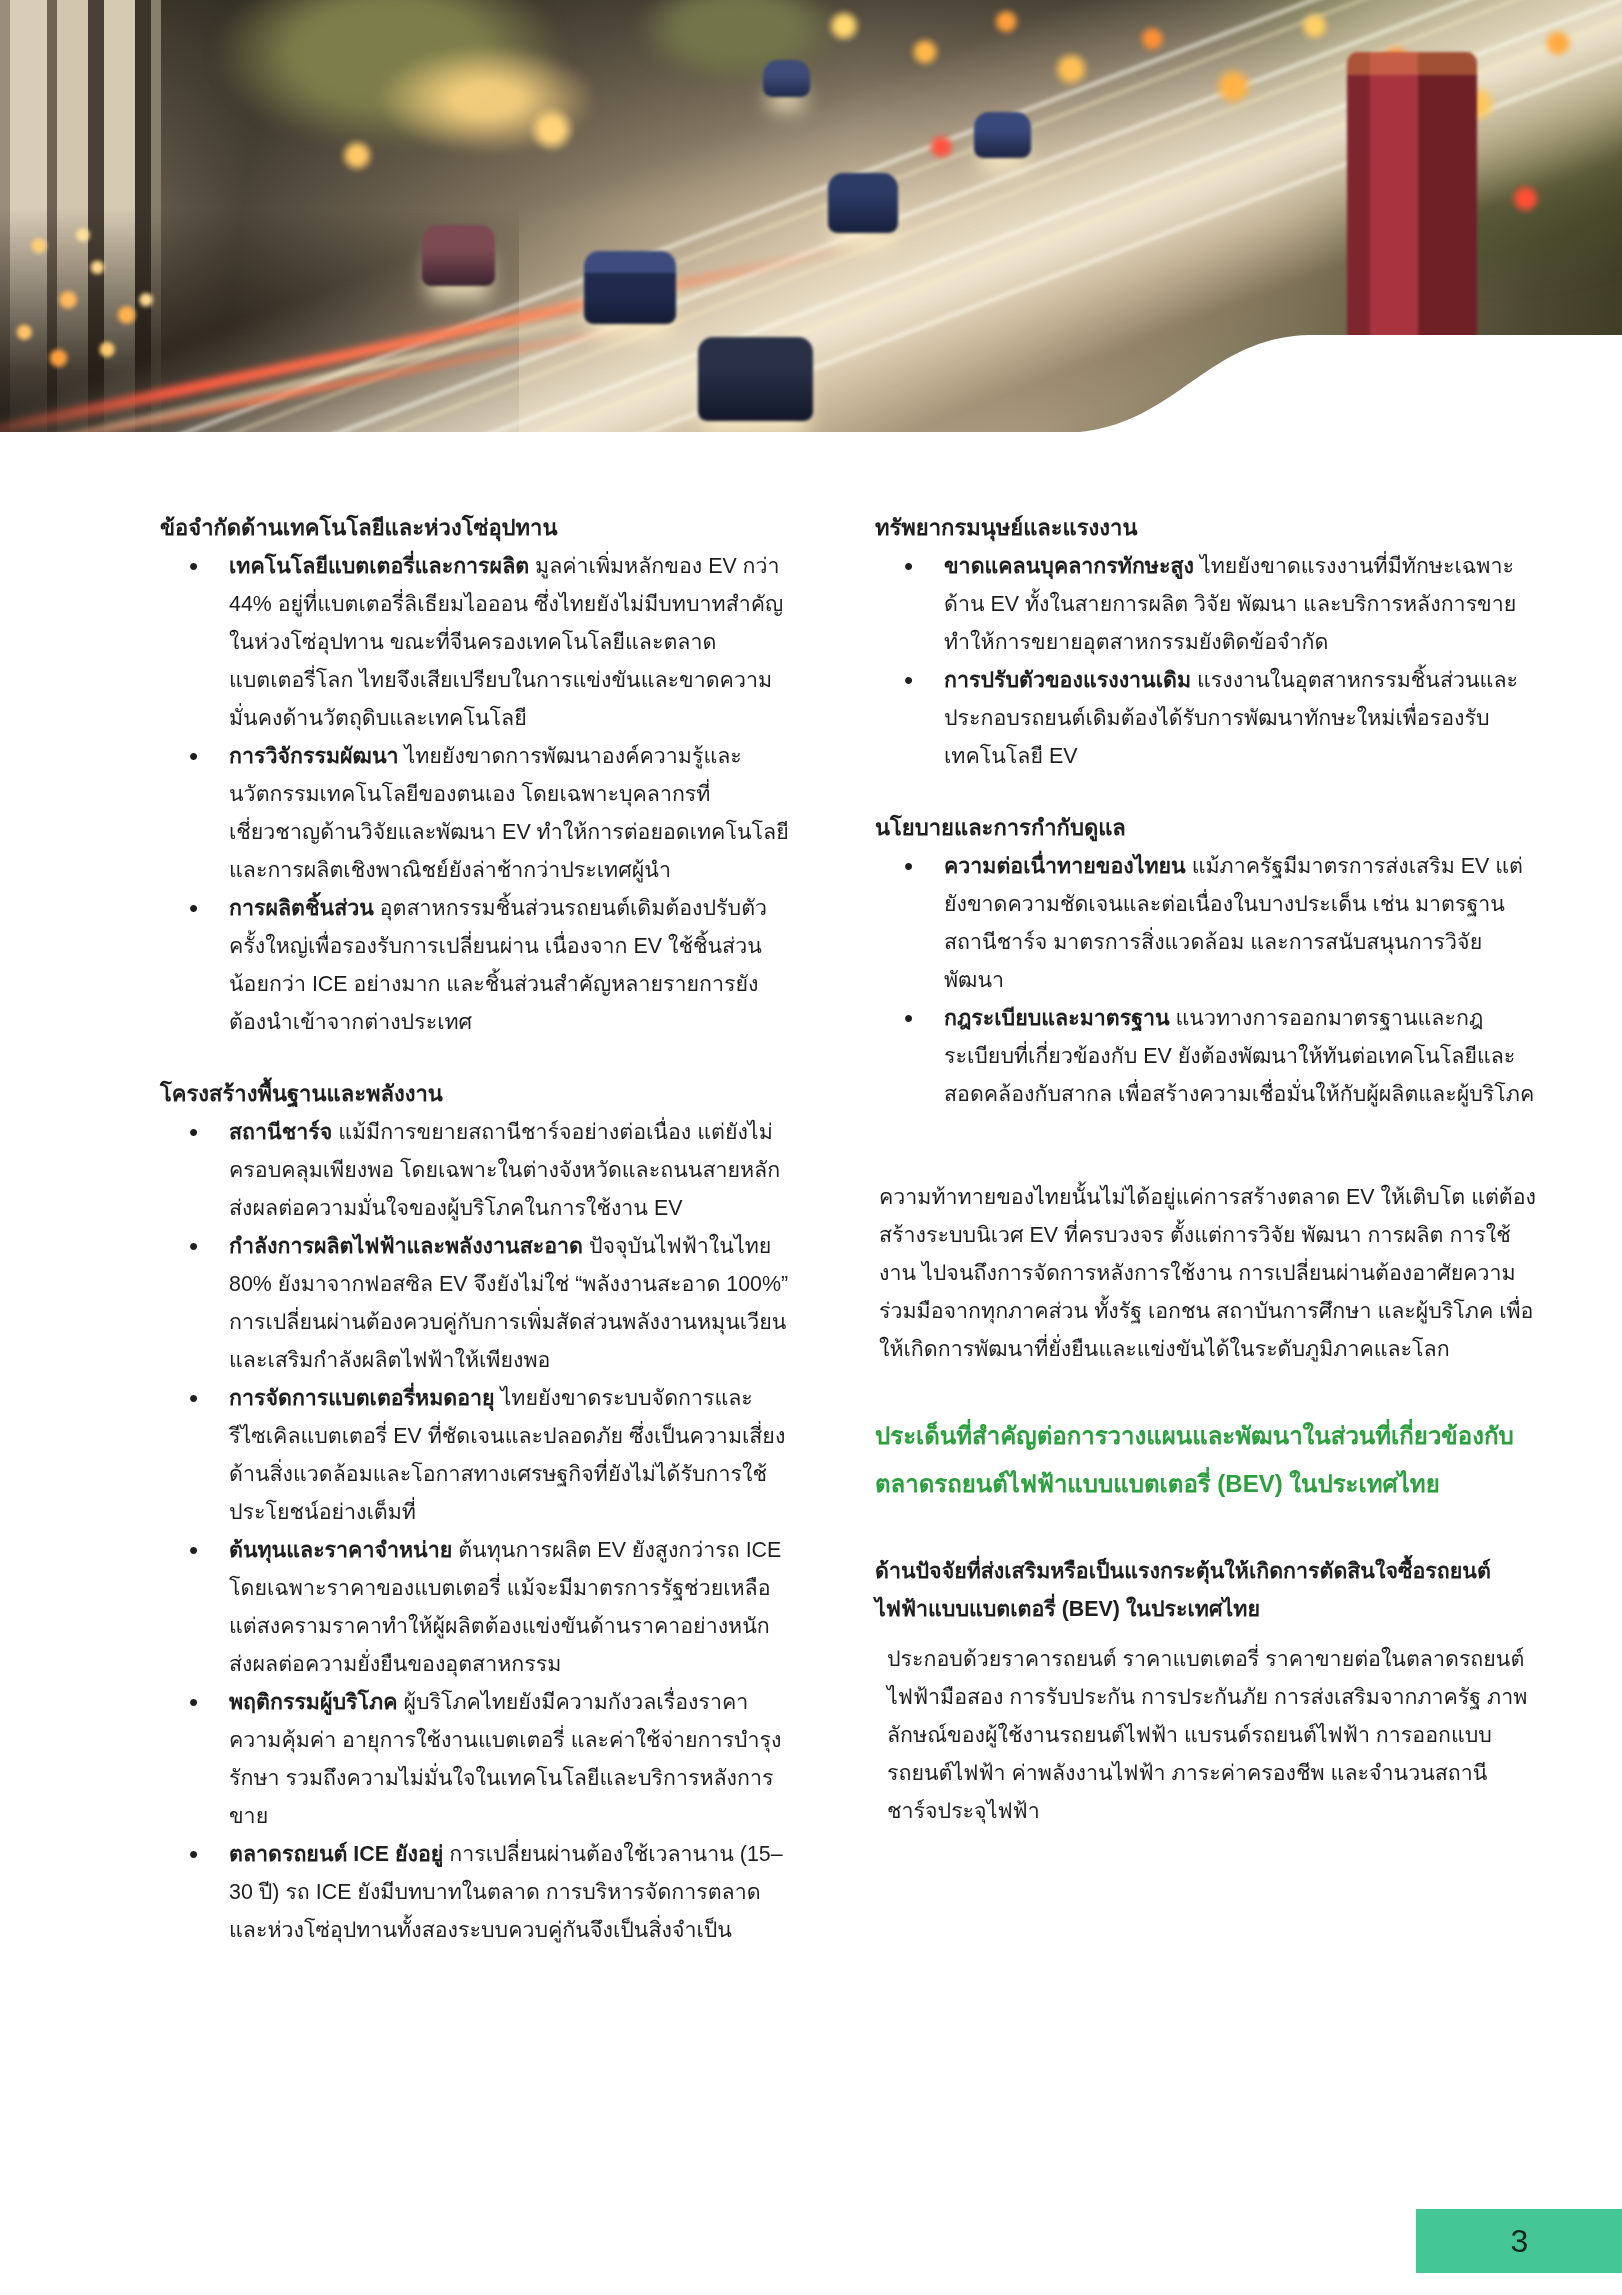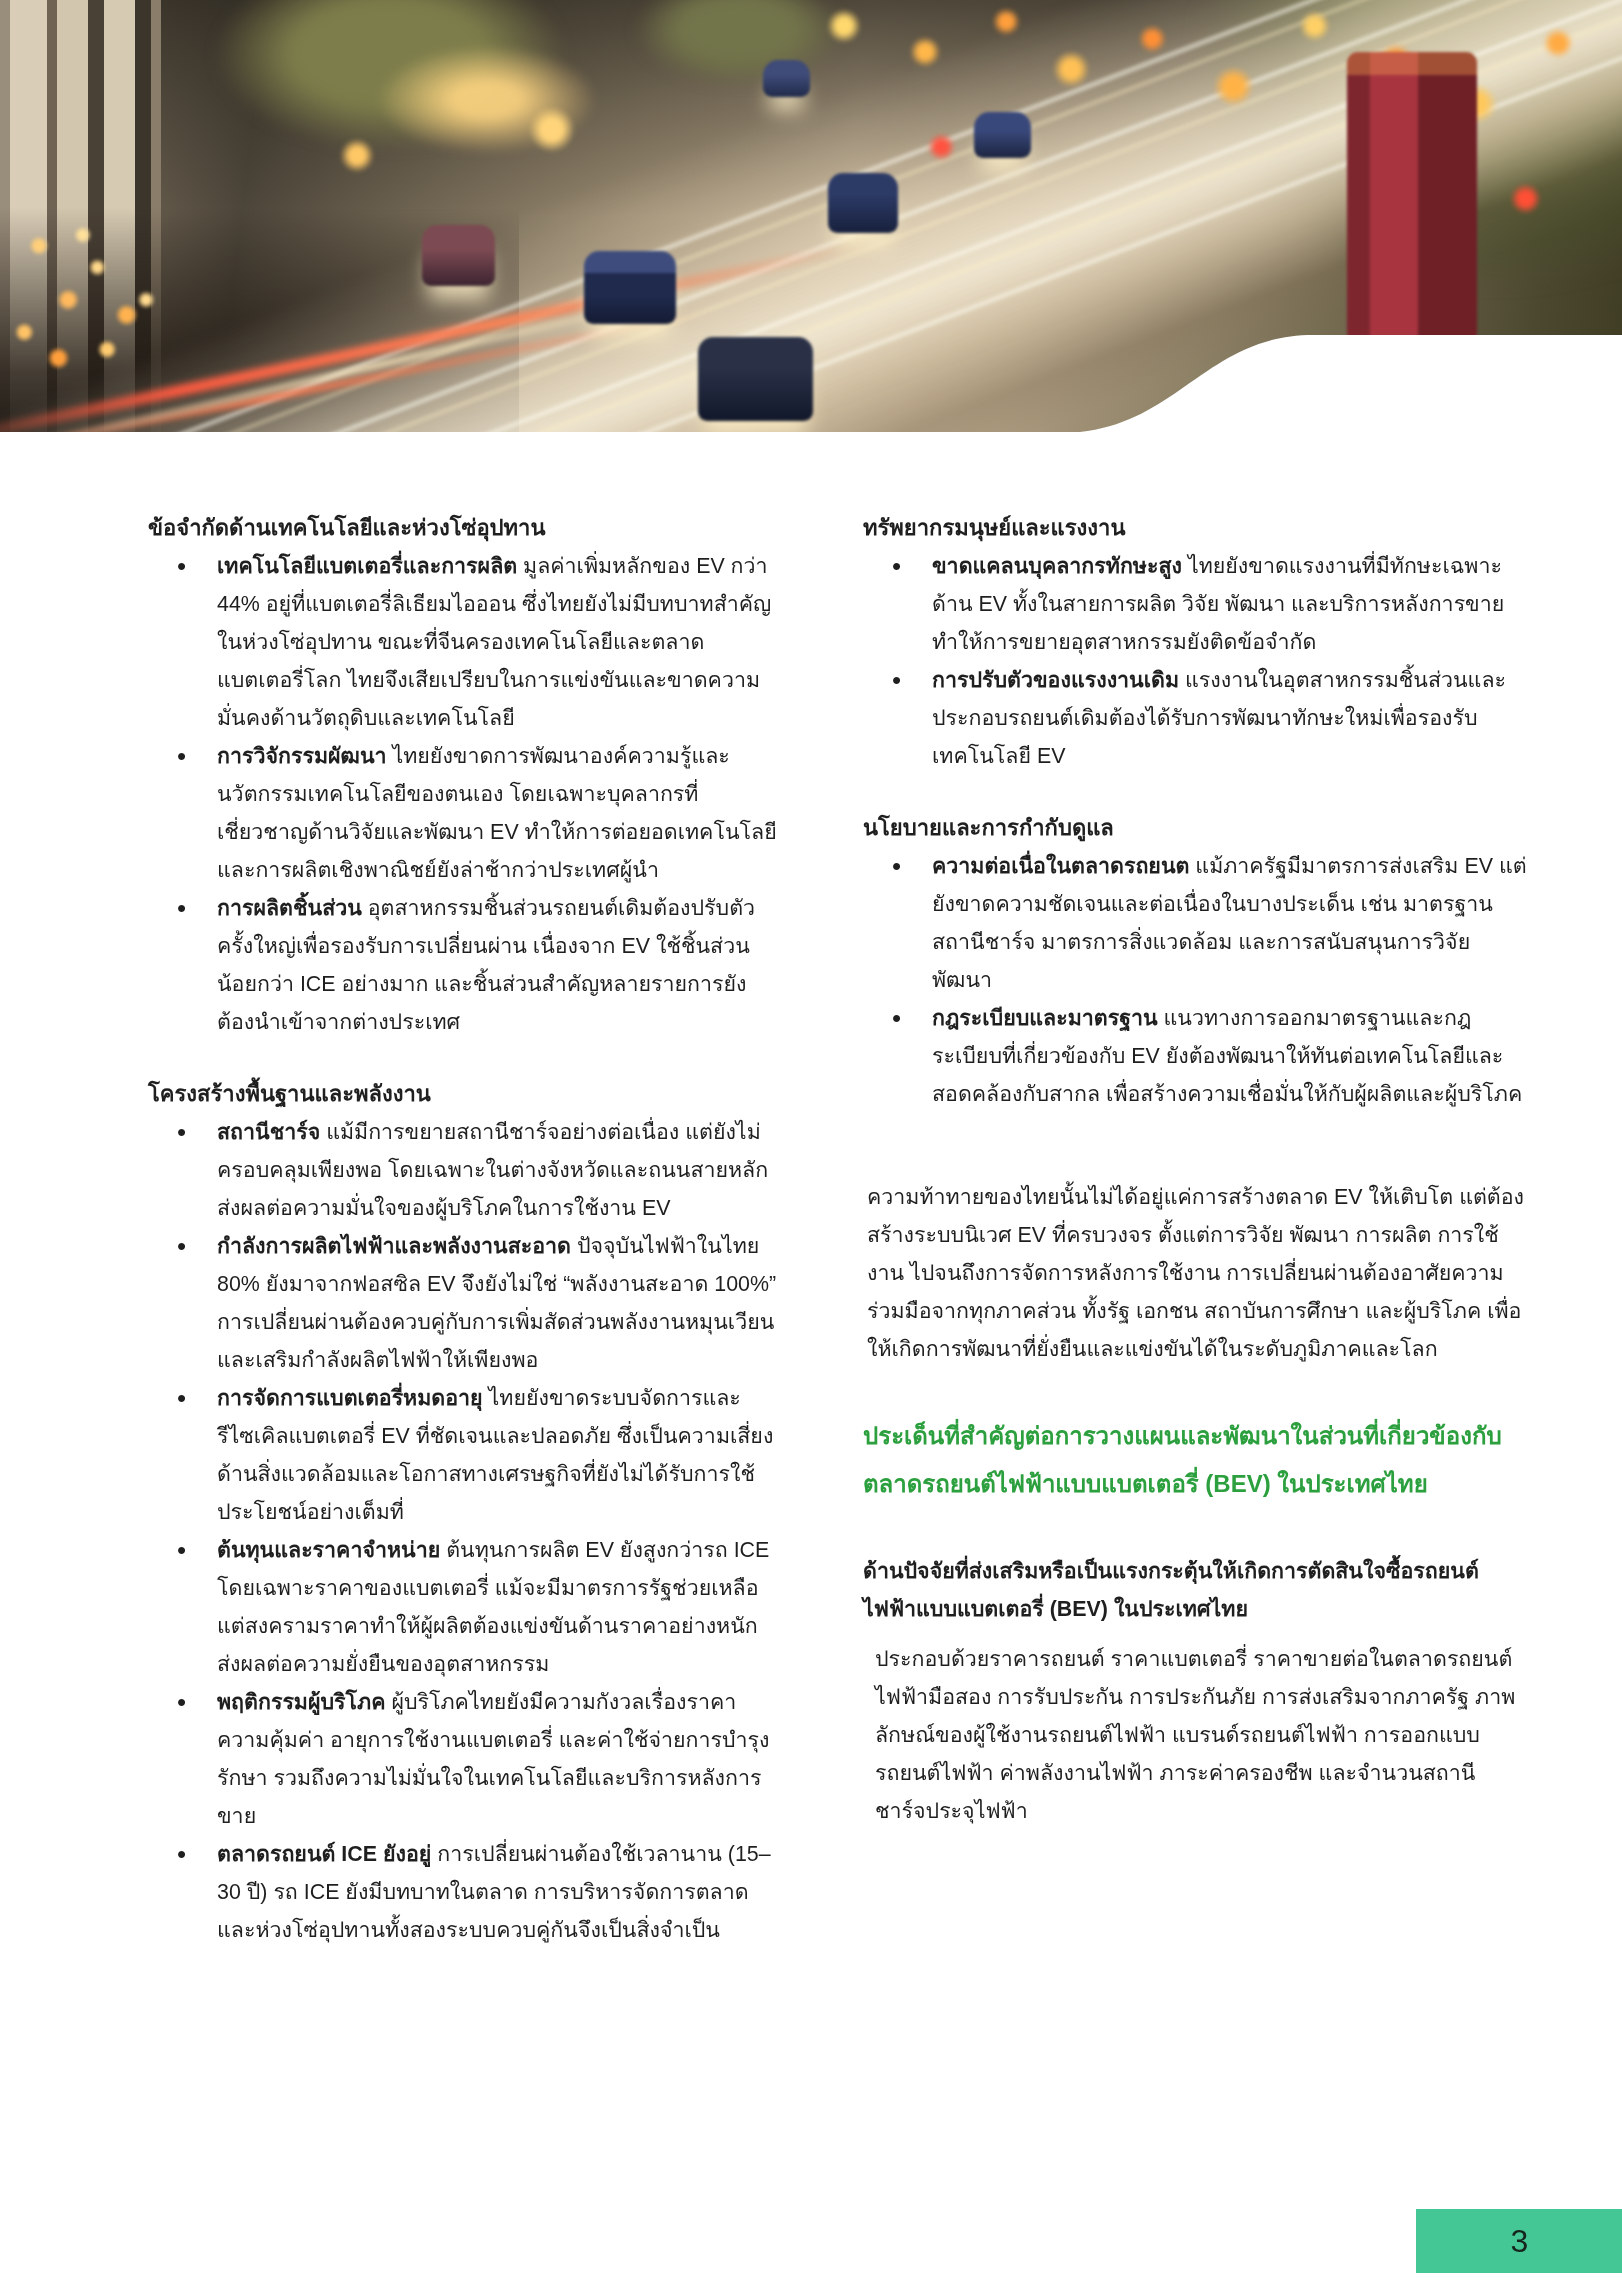--- a/index.html
+++ b/index.html
@@ -56,21 +56,21 @@
   .h-car3{left:43%;top:78%;width:115px;height:84px;background:linear-gradient(180deg,#2a3147 0 35%,#12182a 100%);}
   .h-car4{left:60%;top:26%;width:57px;height:46px;background:linear-gradient(180deg,#39487b 0 40%,#1c2440 100%);}
   .h-car5{left:26%;top:52%;width:73px;height:61px;background:linear-gradient(180deg,#7c4a52 0 40%,#3c2430 100%);}
   .h-car6{left:47%;top:14%;width:47px;height:37px;background:linear-gradient(180deg,#3f4b78 0 40%,#202a4a 100%);}
   .h-bus{left:83%;top:12%;width:130px;height:291px;border-radius:10.7px;filter:blur(1.5px);background:
     linear-gradient(180deg,rgba(255,170,80,.35) 0 8%,rgba(0,0,0,0) 8%),
     linear-gradient(90deg,#7e262e 0 18%,#a83440 18% 55%,#6f2027 55% 100%);}
   .h-curve{position:absolute;right:0;bottom:-0.8px;display:block;}
 
   
-  .columns{position:absolute;left:148px;top:509px;width:1383px;display:flex;gap:86px;}
+  .columns{position:absolute;left:160px;top:509px;width:1383px;display:flex;gap:86px;}
   .col{font-size:21.4px;line-height:38px;}
   .col-left{width:629px;}
   .col-right{width:667px;}
   .sec-title{font-size:22px;font-weight:bold;color:#1f1f1f;margin:34px 0 0 0;line-height:38px;}
   section:first-child > .sec-title{margin-top:0;}
   ul.bullets{list-style:none;margin:0;padding:0 0 0 69px;}
   ul.bullets li{position:relative;margin:0;}
   ul.bullets li::before{content:"\2022";position:absolute;left:-40px;top:0;font-size:26px;color:#1f1f1f;}
   ul.bullets b{font-weight:bold;}
   .summary{margin:65px 0 0 4px;}
@@ -145,21 +145,21 @@
           <section>
             <h3 class="sec-title">ทรัพยากรมนุษย์และแรงงาน</h3>
             <ul class="bullets">
               <li><b>ขาดแคลนบุคลากรทักษะสูง </b><span>ไทยยังขาดแรงงานที่มีทักษะเฉพาะด้าน EV ทั้งในสายการผลิต วิจัย พัฒนา และบริการหลังการขาย ทำให้การขยายอุตสาหกรรมยังติดข้อจำกัด</span></li>
               <li><b>การปรับตัวของแรงงานเดิม </b><span>แรงงานในอุตสาหกรรมชิ้นส่วนและประกอบรถยนต์เดิมต้องได้รับการพัฒนาทักษะใหม่เพื่อรองรับเทคโนโลยี EV</span></li>
             </ul>
           </section>
           <section>
             <h3 class="sec-title">นโยบายและการกำกับดูแล</h3>
             <ul class="bullets">
-              <li><b>ความต่อเนื่อในตลาดรถยนต </b><span>แม้ภาครัฐมีมาตรการส่งเสริม EV แต่ยังขาดความชัดเจนและต่อเนื่องในบางประเด็น เช่น มาตรฐานสถานีชาร์จ มาตรการสิ่งแวดล้อม และการสนับสนุนการวิจัยพัฒนา</span></li>
+              <li><b>ความต่อเนื่าทายของไทยน </b><span>แม้ภาครัฐมีมาตรการส่งเสริม EV แต่ยังขาดความชัดเจนและต่อเนื่องในบางประเด็น เช่น มาตรฐานสถานีชาร์จ มาตรการสิ่งแวดล้อม และการสนับสนุนการวิจัยพัฒนา</span></li>
               <li><b>กฎระเบียบและมาตรฐาน </b><span>แนวทางการออกมาตรฐานและกฎระเบียบที่เกี่ยวข้องกับ EV ยังต้องพัฒนาให้ทันต่อเทคโนโลยีและสอดคล้องกับสากล เพื่อสร้างความเชื่อมั่นให้กับผู้ผลิตและผู้บริโภค</span></li>
             </ul>
           </section>
         </div>
       <p class="summary">ความท้าทายของไทยนั้นไม่ได้อยู่แค่การสร้างตลาด EV ให้เติบโต แต่ต้องสร้างระบบนิเวศ EV ที่ครบวงจร ตั้งแต่การวิจัย พัฒนา การผลิต การใช้งาน ไปจนถึงการจัดการหลังการใช้งาน การเปลี่ยนผ่านต้องอาศัยความร่วมมือจากทุกภาคส่วน ทั้งรัฐ เอกชน สถาบันการศึกษา และผู้บริโภค เพื่อให้เกิดการพัฒนาที่ยั่งยืนและแข่งขันได้ในระดับภูมิภาคและโลก</p>
       <h2 class="green-heading">ประเด็นที่สำคัญต่อการวางแผนและพัฒนาในส่วนที่เกี่ยวข้องกับตลาดรถยนต์ไฟฟ้าแบบแบตเตอรี่ (BEV) ในประเทศไทย</h2>
       <p class="closing-lead">ด้านปัจจัยที่ส่งเสริมหรือเป็นแรงกระตุ้นให้เกิดการตัดสินใจซื้อรถยนต์ไฟฟ้าแบบแบตเตอรี่ (BEV) ในประเทศไทย</p>
       <p class="closing-text">ประกอบด้วยราคารถยนต์ ราคาแบตเตอรี่ ราคาขายต่อในตลาดรถยนต์ไฟฟ้ามือสอง การรับประกัน การประกันภัย การส่งเสริมจากภาครัฐ ภาพลักษณ์ของผู้ใช้งานรถยนต์ไฟฟ้า แบรนด์รถยนต์ไฟฟ้า การออกแบบรถยนต์ไฟฟ้า ค่าพลังงานไฟฟ้า ภาระค่าครองชีพ และจำนวนสถานีชาร์จประจุไฟฟ้า</p>
     </div>
   </div>

